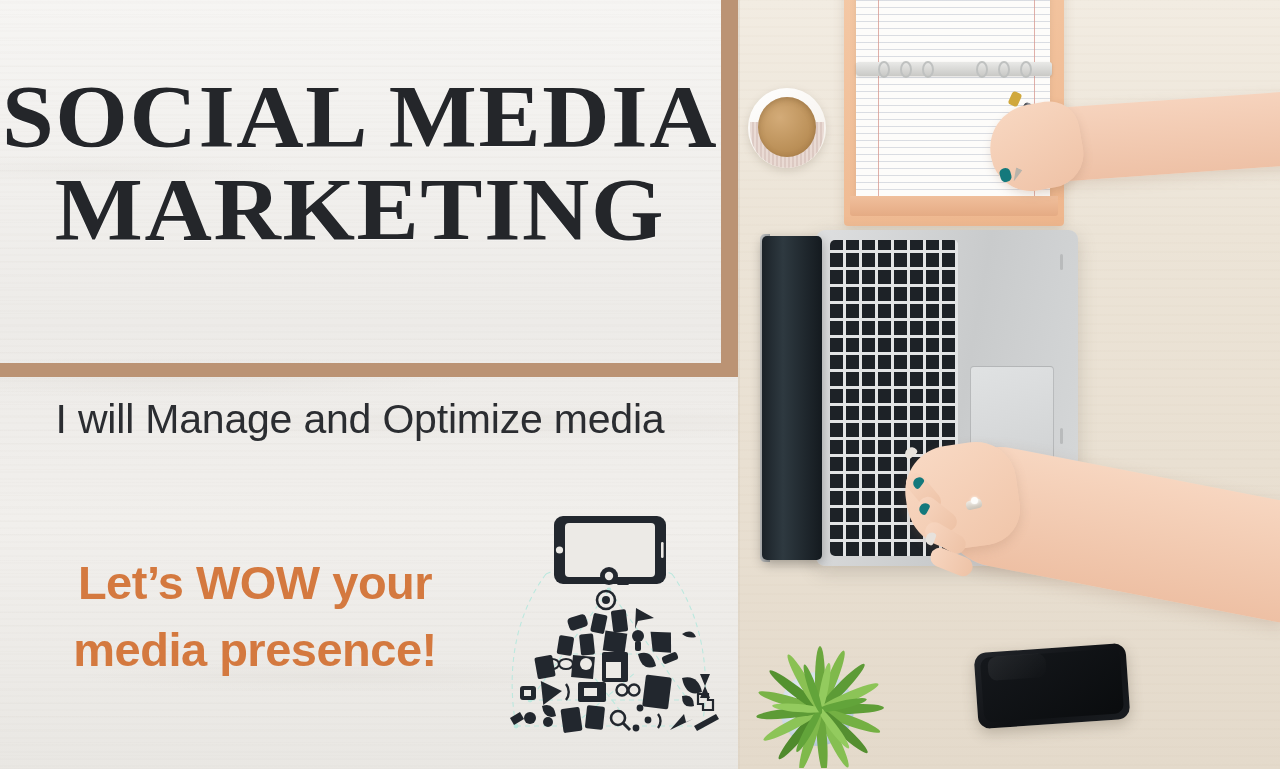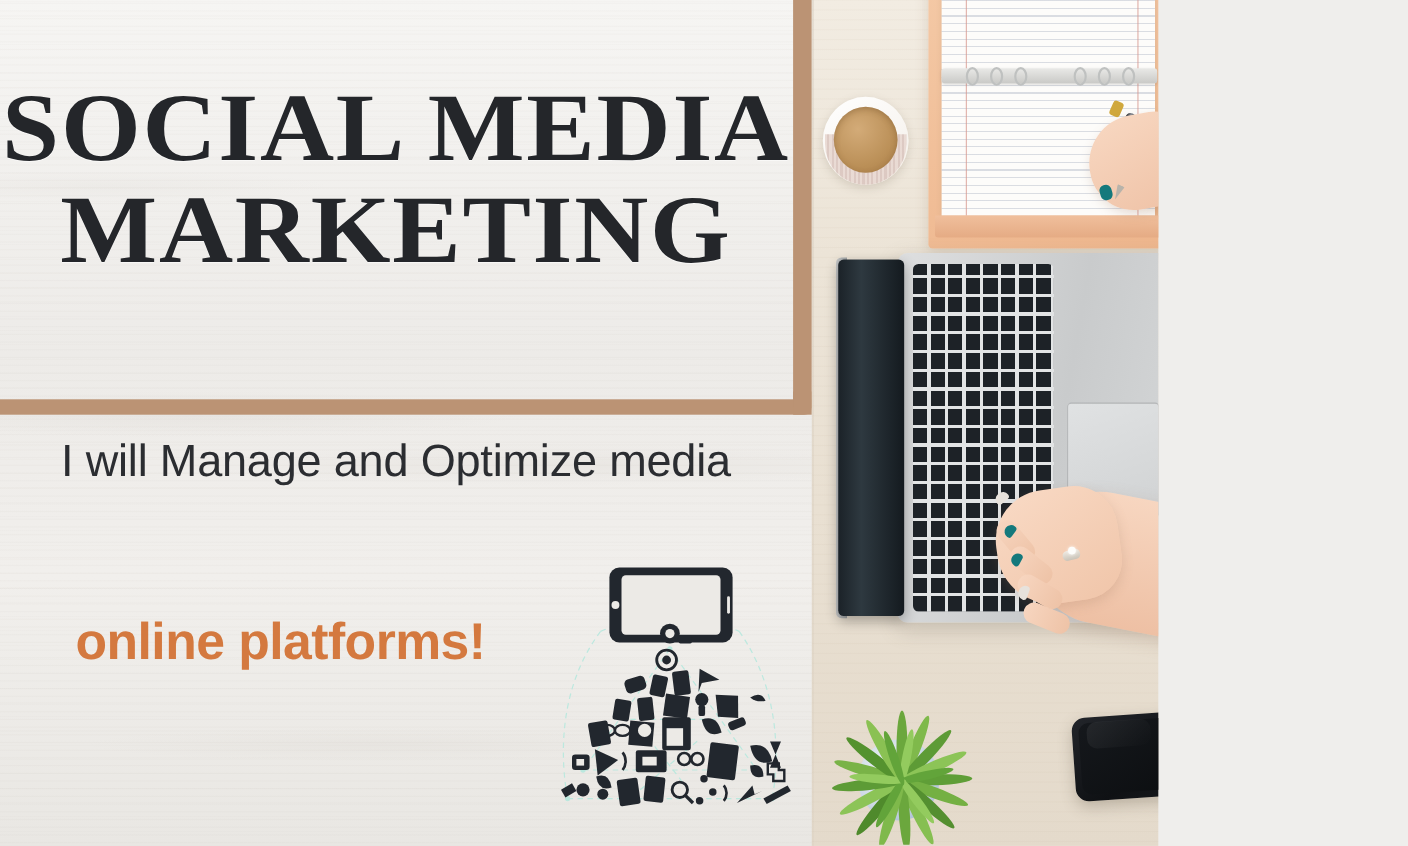--- a/index.html
+++ b/index.html
@@ -3,21 +3,21 @@
 <meta charset="utf-8">
 <title>Social Media Marketing Banner</title>
 <style>
   * { margin:0; padding:0; box-sizing:border-box; }
   html,body{
     width:1280px; height:769px; overflow:hidden;
     font-family:"Liberation Sans", sans-serif;
     background:#efeeec;
   }
   .banner{
-    position:relative; width:1053px; height:769px; overflow:hidden;
+    position:relative; width:1280px; height:769px; overflow:hidden;
     background:#efeeec;
   }
 
   
   .left-panel{
     position:absolute; left:0; top:0; width:760px; height:769px;
     background:
       repeating-linear-gradient(0deg,
         rgba(255,255,255,0.0) 0px,
         rgba(255,255,255,0.0) 2px,
@@ -316,21 +316,22 @@
   <div class="title-block">
     <div class="title-line l1">SOCIAL MEDIA</div>
     <div class="title-line l2">MARKETING</div>
   </div>
 
   <div class="subtitle">
     <span class="sl">I will Manage and Optimize media</span>
   </div>
 
   <div class="tagline">
-    <span class="tl">online platforms!</span>
+    <span class="tl">Let’s WOW your</span>
+    <span class="tl">media presence!</span>
   </div>
 
   <div class="cluster">
     <svg viewBox="0 0 246 246" xmlns="http://www.w3.org/2000/svg">
       <g id="net" stroke="#b9e8de" stroke-width="1.1" fill="none" stroke-dasharray="5 4" opacity="0.95">
         <path d="M60 70 C24 118 22 178 30 222"></path>
         <path d="M186 70 C220 118 224 178 216 222"></path>
         <path d="M30 222 L216 222"></path>
         <path d="M60 70 C100 52 146 52 186 70"></path>
         <path d="M123 86 L44 196"></path>

